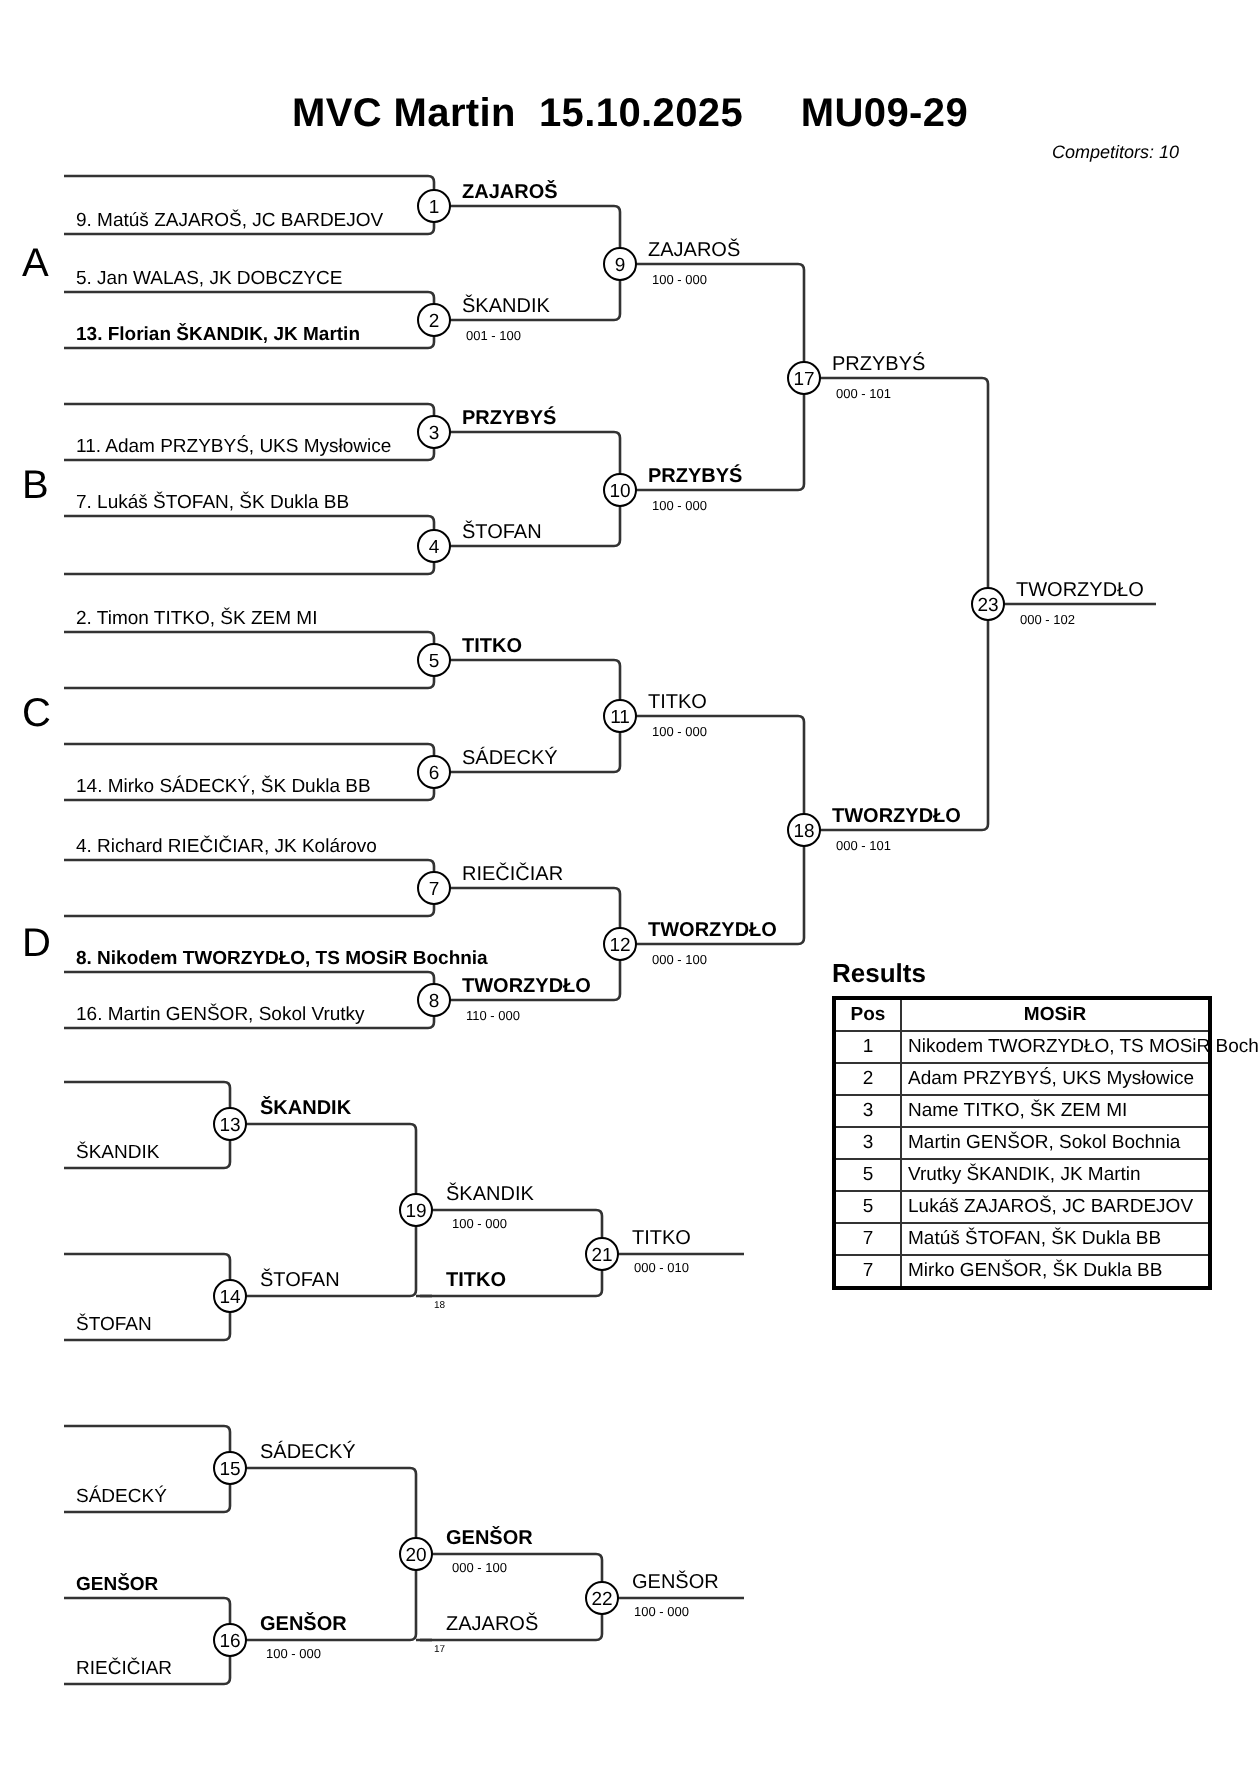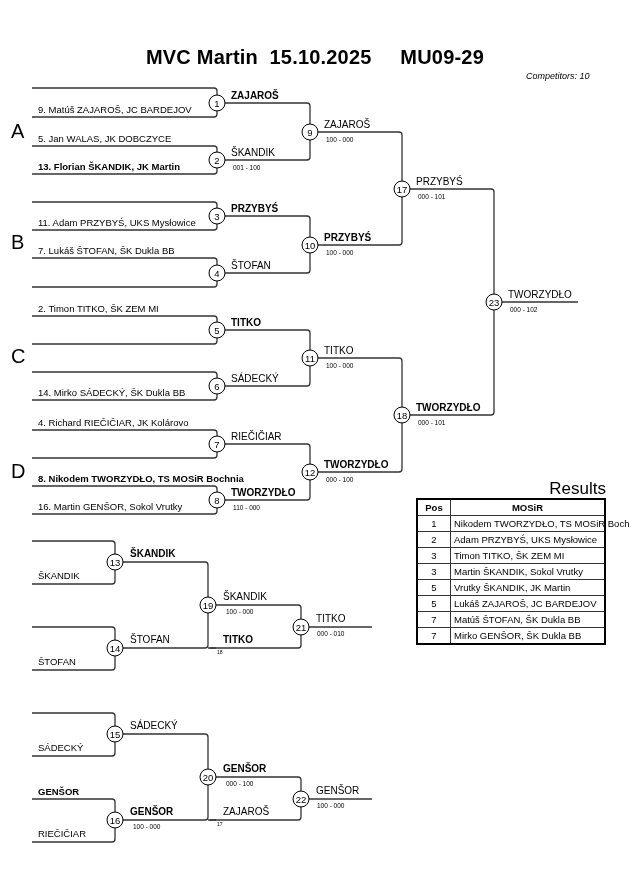--- a/index.html
+++ b/index.html
@@ -2,22 +2,22 @@
 <html><head>
 <meta charset="utf-8">
 <style>
   html, body { margin: 0; padding: 0; background: #ffffff; }
   body { width: 630px; height: 891px; position: relative; overflow: hidden;
          font-family: "Liberation Sans", sans-serif; color: #000; }
   #bracket { position: absolute; left: 0; top: 0; }
   .title { position: absolute; top: 46px; left: 0; width: 630px; text-align: center;
            font-size: 20px; font-weight: bold; white-space: pre; letter-spacing: 0.2px; }
   .competitors { position: absolute; top: 71px; left: 526px; font-size: 9px; font-style: italic; }
-  .results-title { position: absolute; top: 479px; left: 416px; width: 190px; text-align: right;
-                   font-size: 17px; font-weight: normal; }
+  .results-title { position: absolute; top: 479px; left: 416px; width: 190px; text-align: left;
+                   font-size: 13px; font-weight: bold; }
   table.results { position: absolute; top: 498px; left: 416px; border-collapse: collapse;
                   border: 2px solid #000; font-size: 9.5px; table-layout: fixed; width: 190px; }
   table.results th, table.results td { border: 1px solid #333; height: 15px; padding: 0 3px;
                   white-space: nowrap; overflow: visible; }
   table.results th { font-weight: bold; }
   table.results td.pos { text-align: center; width: 26px; }
   table.results th.pos { width: 26px; }
   table.results td.name { text-align: left; }
 </style>
 </head>
@@ -175,25 +175,25 @@
     <tr>
         <td class="pos">1</td>
         <td class="name">Nikodem TWORZYDŁO, TS MOSiR Bochnia</td>
       </tr>
     <tr>
         <td class="pos">2</td>
         <td class="name">Adam PRZYBYŚ, UKS Mysłowice</td>
       </tr>
     <tr>
         <td class="pos">3</td>
-        <td class="name">Timon TITKO, ŠK ZEM MI</td>
+        <td class="name">Name TITKO, ŠK ZEM MI</td>
       </tr>
     <tr>
         <td class="pos">3</td>
-        <td class="name">Martin ŠKANDIK, Sokol Vrutky</td>
+        <td class="name">Martin GENŠOR, Sokol Bochnia</td>
       </tr>
     <tr>
         <td class="pos">5</td>
         <td class="name">Vrutky ŠKANDIK, JK Martin</td>
       </tr>
     <tr>
         <td class="pos">5</td>
         <td class="name">Lukáš ZAJAROŠ, JC BARDEJOV</td>
       </tr>
     <tr>

